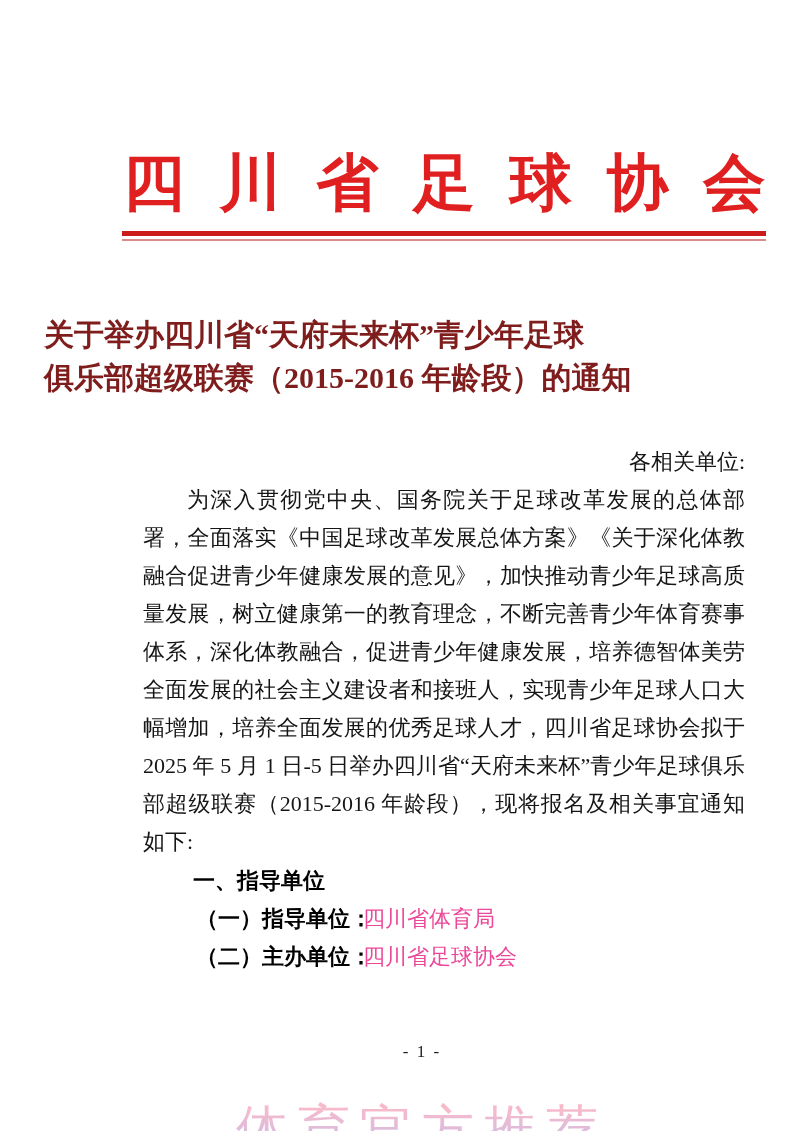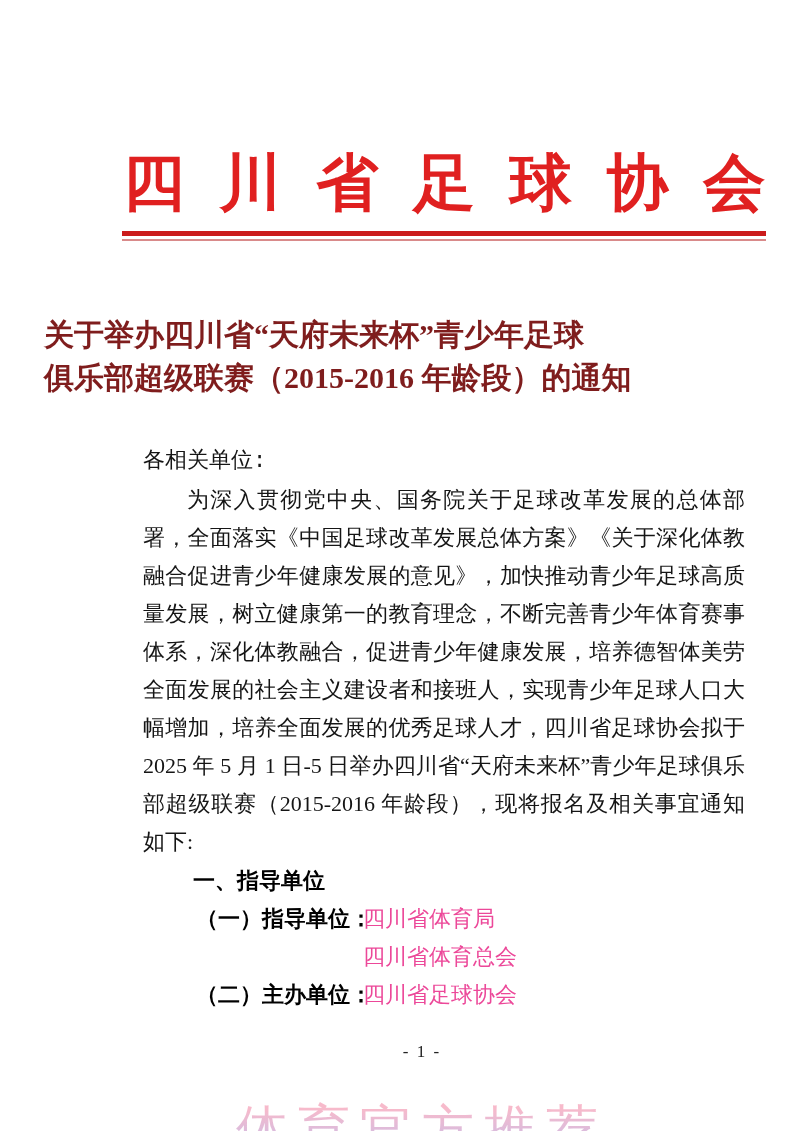--- a/index.html
+++ b/index.html
@@ -62,22 +62,21 @@
 
   
   .body-text {
     width: 602px;
     margin: 44px auto 0 auto;
     font-size: 22px;
     line-height: 38px;
     color: #151515;
   }
   .salutation {
-    text-align: left;
-    font-family: Liberation Mono, monospace;
+    text-align: right;
   }
   .main-paragraph {
     text-indent: 2em;
     text-align: justify;
     text-justify: inter-ideograph;
   }
   .section-heading {
     padding-left: 50px;
     font-weight: bold;
     font-family: "Liberation Sans", "DejaVu Sans", sans-serif;
@@ -155,23 +154,20 @@
     <div class="salutation">各相关单位:</div>
 
     <div class="main-paragraph">为深入贯彻党中央、国务院关于足球改革发展的总体部署，全面落实《中国足球改革发展总体方案》《关于深化体教融合促进青少年健康发展的意见》，加快推动青少年足球高质量发展，树立健康第一的教育理念，不断完善青少年体育赛事体系，深化体教融合，促进青少年健康发展，培养德智体美劳全面发展的社会主义建设者和接班人，实现青少年足球人口大幅增加，培养全面发展的优秀足球人才，四川省足球协会拟于 2025 年 5 月 1 日-5 日举办四川省“天府未来杯”青少年足球俱乐部超级联赛（2015-2016 年龄段），现将报名及相关事宜通知如下:</div>
 
     <div class="section-heading">一、指导单位</div>
 
     <div class="org-line">
       <span class="org-label">（一）指导单位：</span><span class="org-value">四川省体育局</span>
     </div>
 
-    <div class="org-line">
-      <span class="org-label"></span><span class="org-value">四川省体育总会</span>
-    </div>
 
     <div class="org-line">
       <span class="org-label">（二）主办单位：</span><span class="org-value">四川省足球协会</span>
     </div>
   </div>
 
   <div class="page-number">- 1 -</div>
 
   <div class="watermark">体育官方推荐</div>
 

